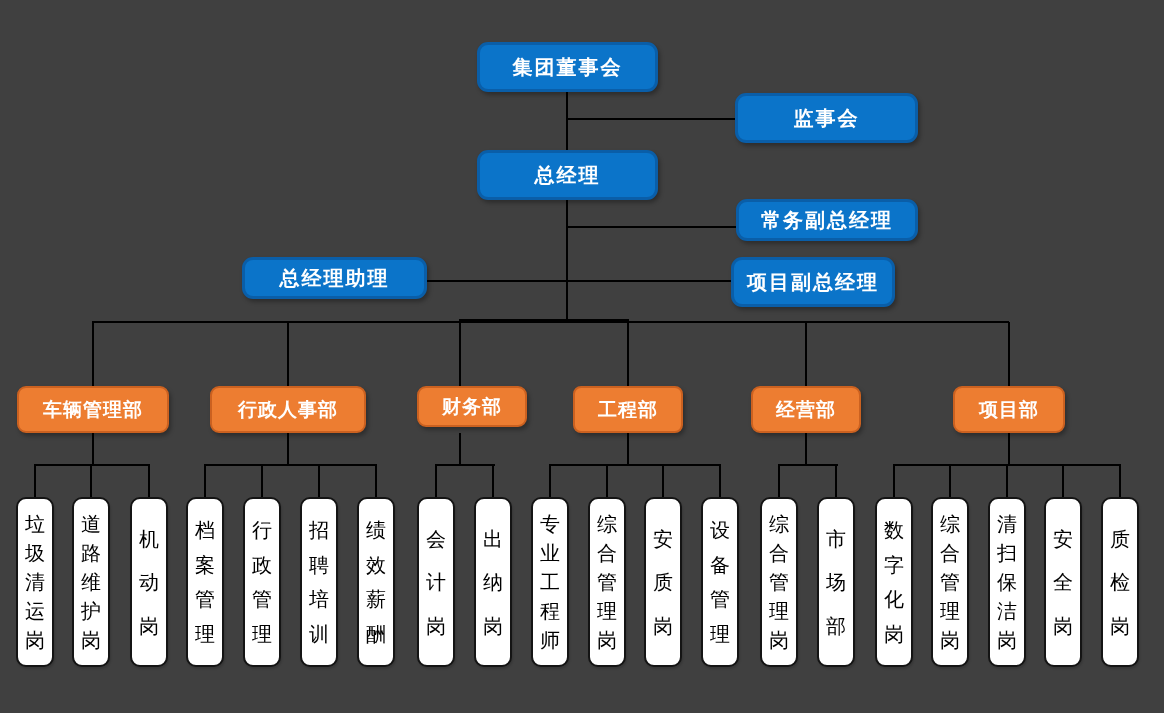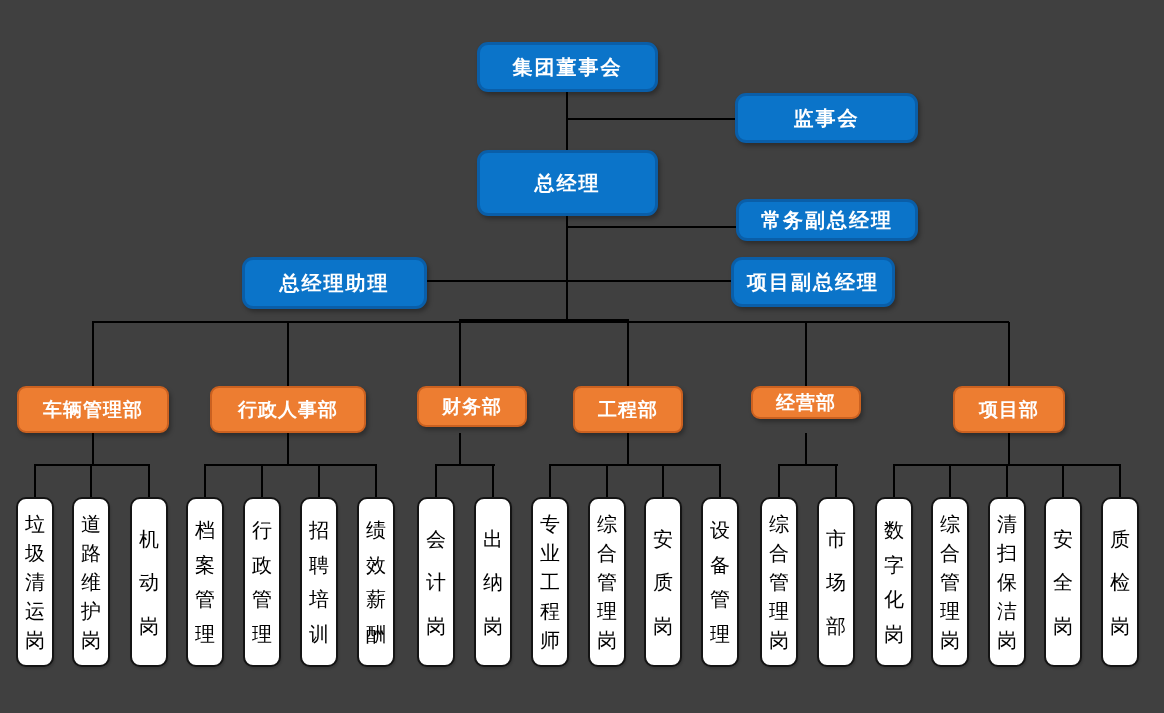--- a/index.html
+++ b/index.html
@@ -116,30 +116,30 @@
   <div class="line" style="left:778px; top:465px; width:2px; height:33px;"></div>
   <div class="line" style="left:835px; top:465px; width:2px; height:33px;"></div>
   <div class="line" style="left:893px; top:465px; width:2px; height:33px;"></div>
   <div class="line" style="left:949px; top:465px; width:2px; height:33px;"></div>
   <div class="line" style="left:1006px; top:465px; width:2px; height:33px;"></div>
   <div class="line" style="left:1062px; top:465px; width:2px; height:33px;"></div>
   <div class="line" style="left:1119px; top:465px; width:2px; height:33px;"></div>
 
   <div class="node-blue" style="left:477px; top:42px; width:181px; height:50px;">集团董事会</div>
   <div class="node-blue" style="left:735px; top:93px; width:183px; height:50px;">监事会</div>
-  <div class="node-blue" style="left:477px; top:150px; width:181px; height:66px;">总经理</div>
+  <div class="node-blue" style="left:477px; top:150px; width:181px; height:50px;">总经理</div>
   <div class="node-blue" style="left:736px; top:199px; width:182px; height:42px;">常务副总经理</div>
-  <div class="node-blue" style="left:242px; top:257px; width:185px; height:52px;">总经理助理</div>
+  <div class="node-blue" style="left:242px; top:257px; width:185px; height:42px;">总经理助理</div>
   <div class="node-blue" style="left:731px; top:257px; width:164px; height:50px;">项目副总经理</div>
 
   <div class="node-orange" style="left:17px; top:386px; width:152px; height:47px;">车辆管理部</div>
   <div class="node-orange" style="left:210px; top:386px; width:156px; height:47px;">行政人事部</div>
   <div class="node-orange" style="left:405px; top:386px; width:110px; height:41px;margin-left:12px;">财务部</div>
   <div class="node-orange" style="left:573px; top:386px; width:110px; height:47px;border-radius:8px;">工程部</div>
-  <div class="node-orange" style="left:751px; top:386px; width:110px; height:33px;">经营部</div>
+  <div class="node-orange" style="left:751px; top:386px; width:110px; height:47px;">经营部</div>
   <div class="node-orange" style="left:953px; top:386px; width:112px; height:47px;">项目部</div>
 
   <div class="vbox" style="left:16px;">
       <span>垃</span>
       <span>圾</span>
       <span>清</span>
       <span>运</span>
       <span>岗</span>
     </div>
   <div class="vbox" style="left:72px;">

